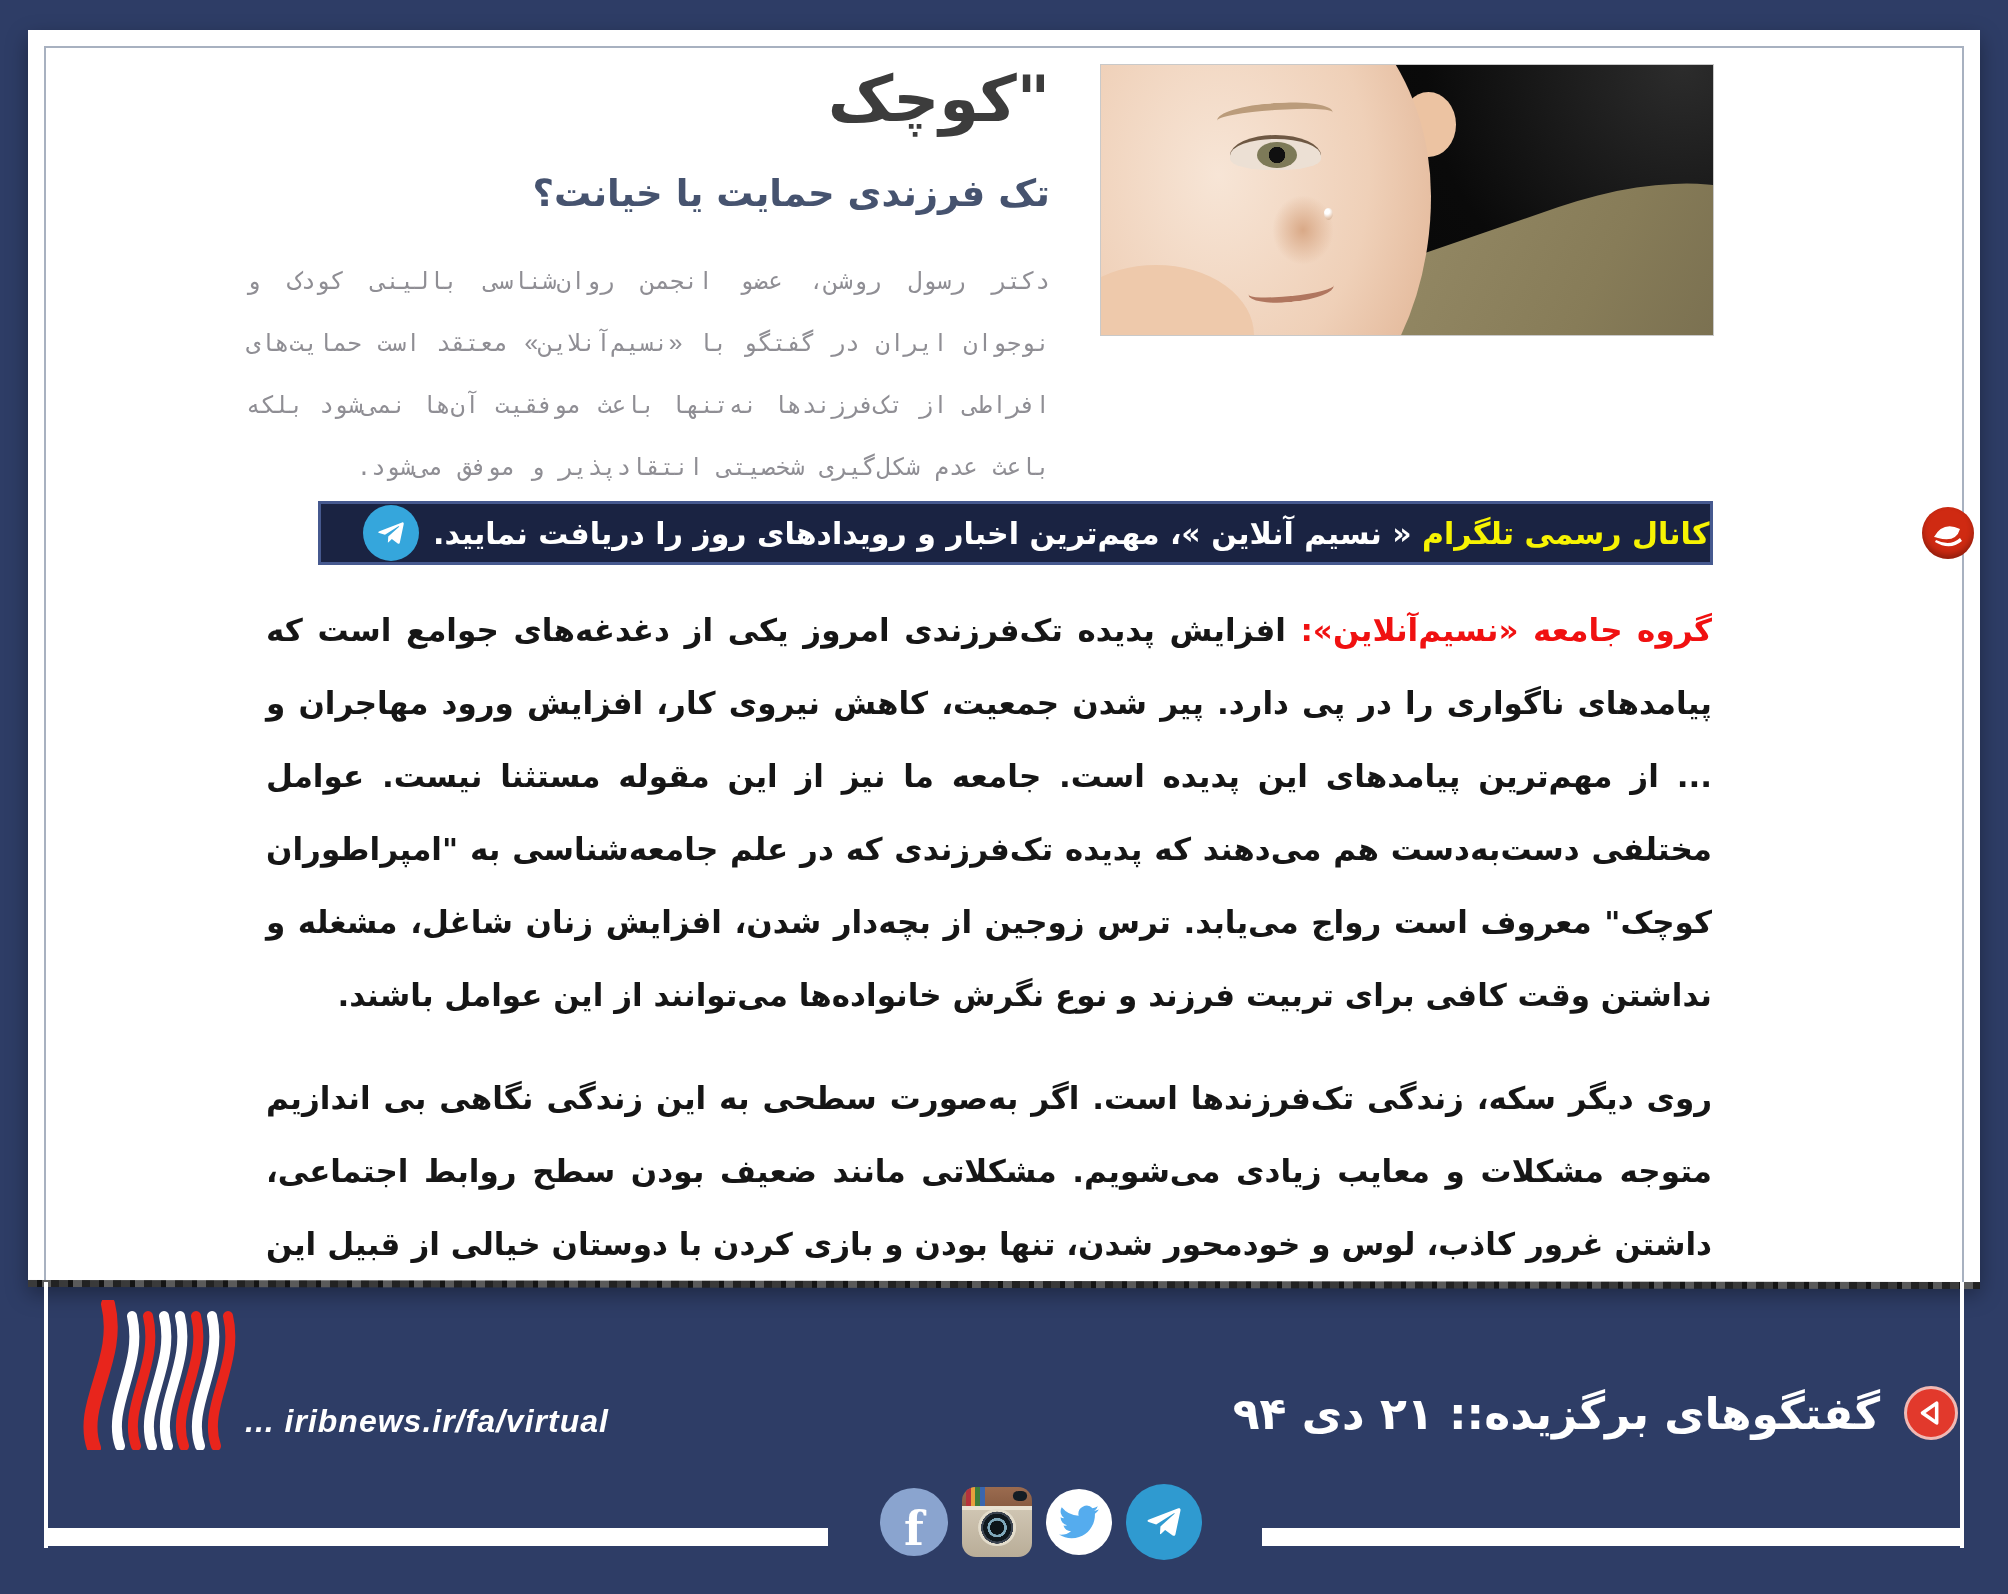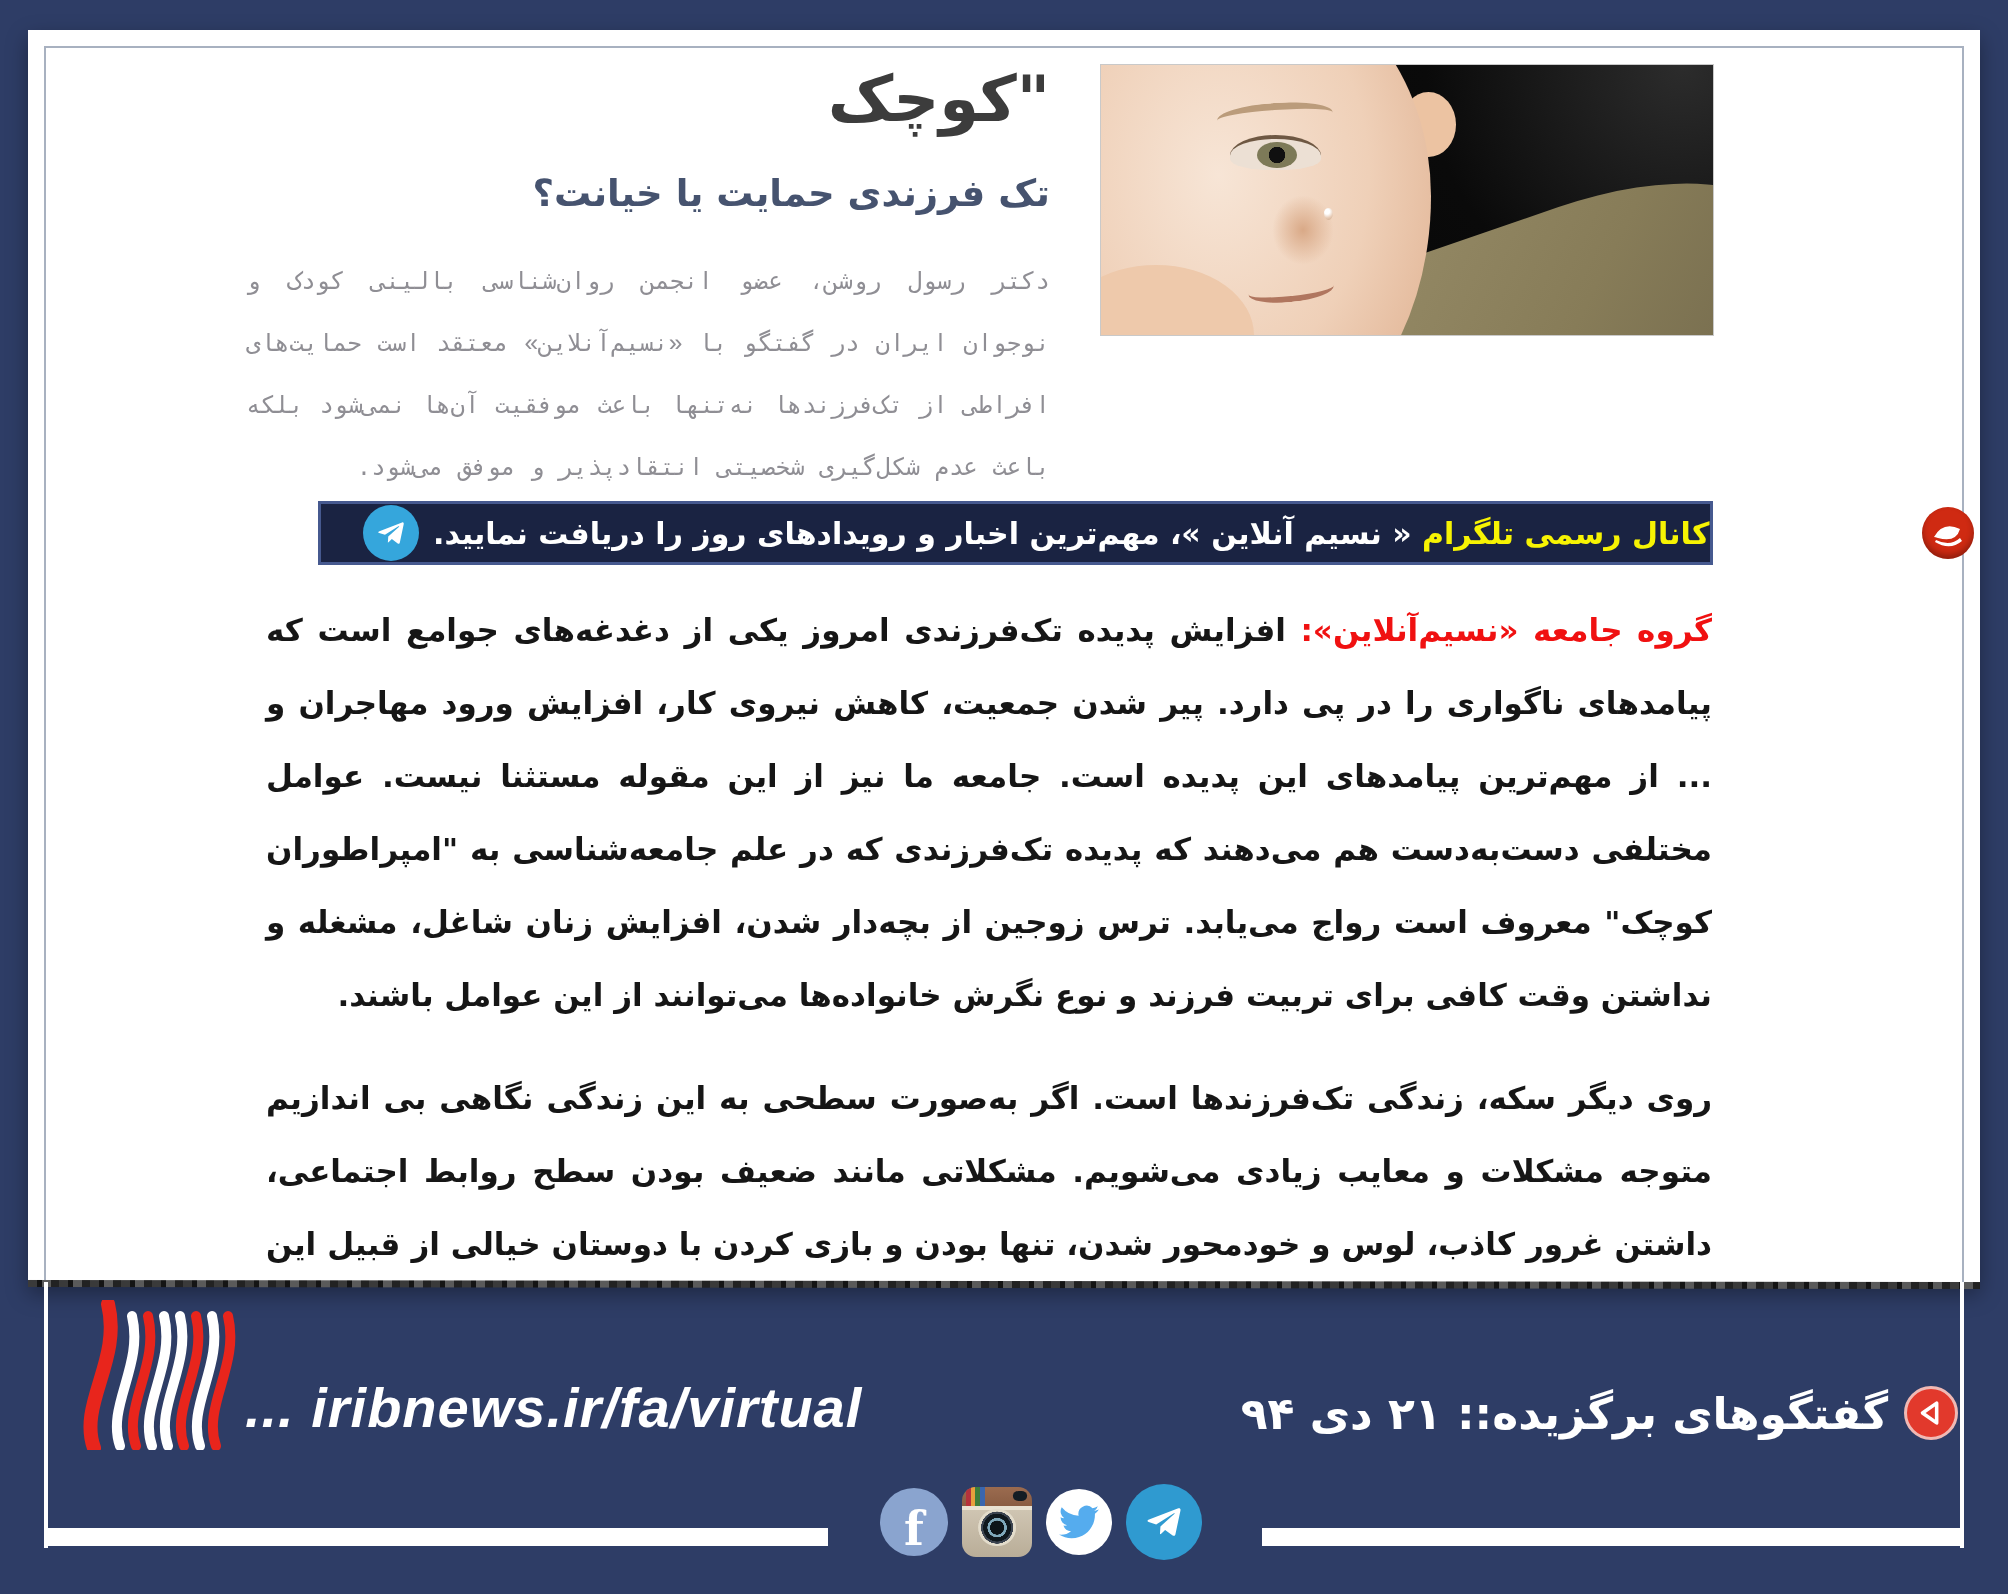--- a/index.html
+++ b/index.html
@@ -115,26 +115,26 @@
     font-size:31px; line-height:73px; font-weight:bold; color:#161616;
   }
   .body-text p { margin:0 0 30px 16px; }
   .body-text .byline { color:#f01111; }
   
   .brand {
     position:absolute; left:64px; top:1300px; display:flex; align-items:flex-end;
   }
   .brand .url {
     font-family:"Liberation Sans", sans-serif;
-    font-style:italic; font-weight:bold; color:#ffffff; font-size:56px;
+    font-style:italic; font-weight:bold; color:#ffffff; font-size:32px;
     margin-left:-34px; padding-bottom:10px; letter-spacing:1px;
   }
   .caption-row {
     position:absolute; right:50px; top:1386px;
-    display:flex; direction:rtl; align-items:center; gap:16px;
+    display:flex; direction:rtl; align-items:center; gap:24px;
   }
   .caption-row .play-circle {
     width:54px; height:54px; border-radius:50%; background:#e2392c;
     border:3px solid #f0b9b4; display:flex; align-items:center; justify-content:center;
     flex:0 0 auto;
   }
   .caption-row .caption {
     color:#ffffff; font-size:44px; font-weight:bold; white-space:nowrap;
   }
   

